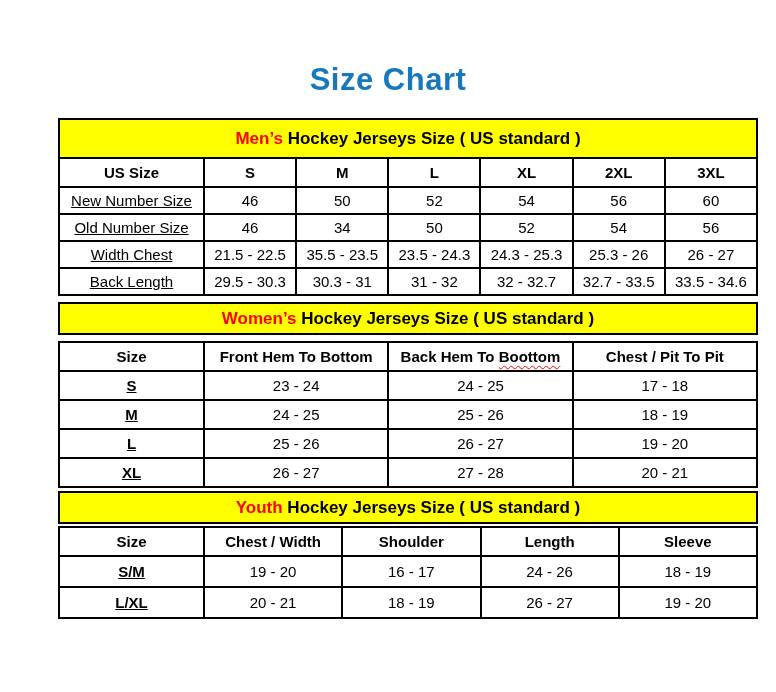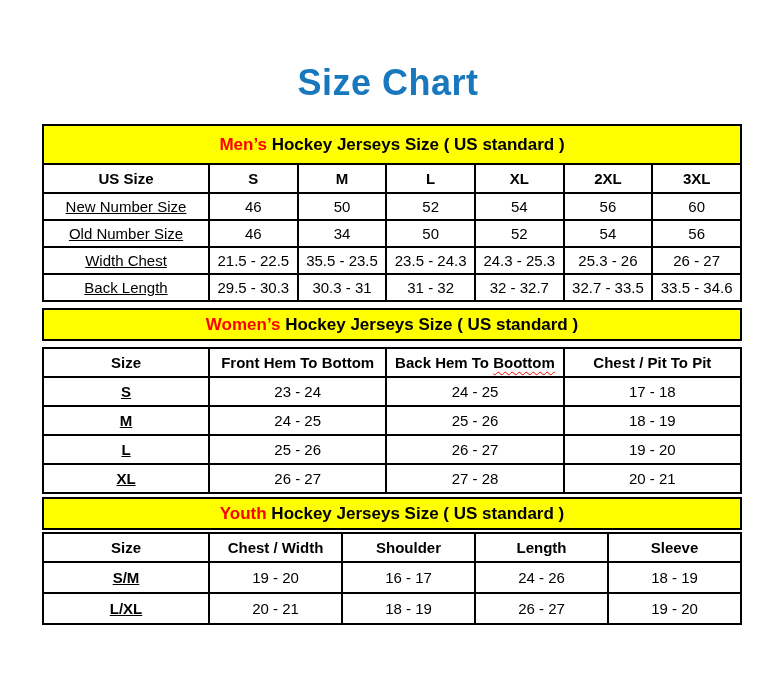--- a/index.html
+++ b/index.html
@@ -4,44 +4,44 @@
 <style>
   * { box-sizing: border-box; }
   html, body { margin: 0; padding: 0; }
   body {
     width: 776px; height: 692px; background: #ffffff;
     font-family: "Liberation Sans", sans-serif; color: #000;
     overflow: hidden;
   }
   .title {
     margin: 0; padding-top: 62px; text-align: center;
-    font-size: 36px; font-weight: bold;
+    font-size: 31px; font-weight: bold;
     color: var(--title-blue, #1778be); letter-spacing: 0.5px;
   }
-  .content { width: 700px; margin: 20px 0 0 42px; }
+  .content { width: 700px; margin: 20px 0 0 58px; }
   .section-header {
     background: var(--header-yellow, #ffff00);
     border: 2px solid #000; text-align: center;
     font-weight: bold; font-size: 17px; line-height: 21px;
   }
   .section-header.tall  { padding: 8px 0; }
   .section-header.short { padding: 4px 0; }
   .hl { color: var(--accent-red, #ff0000); }
   table.size-table {
     width: 100%; border-collapse: collapse; table-layout: fixed;
   }
   table.size-table.attached { margin-top: -2px; }
   table.size-table.gap6 { margin-top: 6px; }
   table.size-table.gap2 { margin-top: 2px; }
   .size-table th, .size-table td {
     border: 2px solid #000; text-align: center;
     font-size: 15px; line-height: 19px; overflow: hidden; white-space: nowrap;
   }
   .size-table th { font-weight: bold; padding: 4px 2px; }
-  .size-table th:first-child, .size-table td:first-child { width: 166px; }
+  .size-table th:first-child, .size-table td:first-child { width: 145px; }
   .size-table td:first-child { font-weight: bold; text-decoration: underline; }
   .size-table.labels-normal td:first-child { font-weight: normal; }
   .rows-sm td { padding: 3px 2px; }
   .rows-md td { padding: 4px 2px; }
   .rows-lg td { padding: 5px 2px; }
   #womens-section { margin-top: 6px; }
   #youth-section  { margin-top: 3px; }
   .squiggle {
     text-decoration: underline;
     text-decoration-style: wavy;

